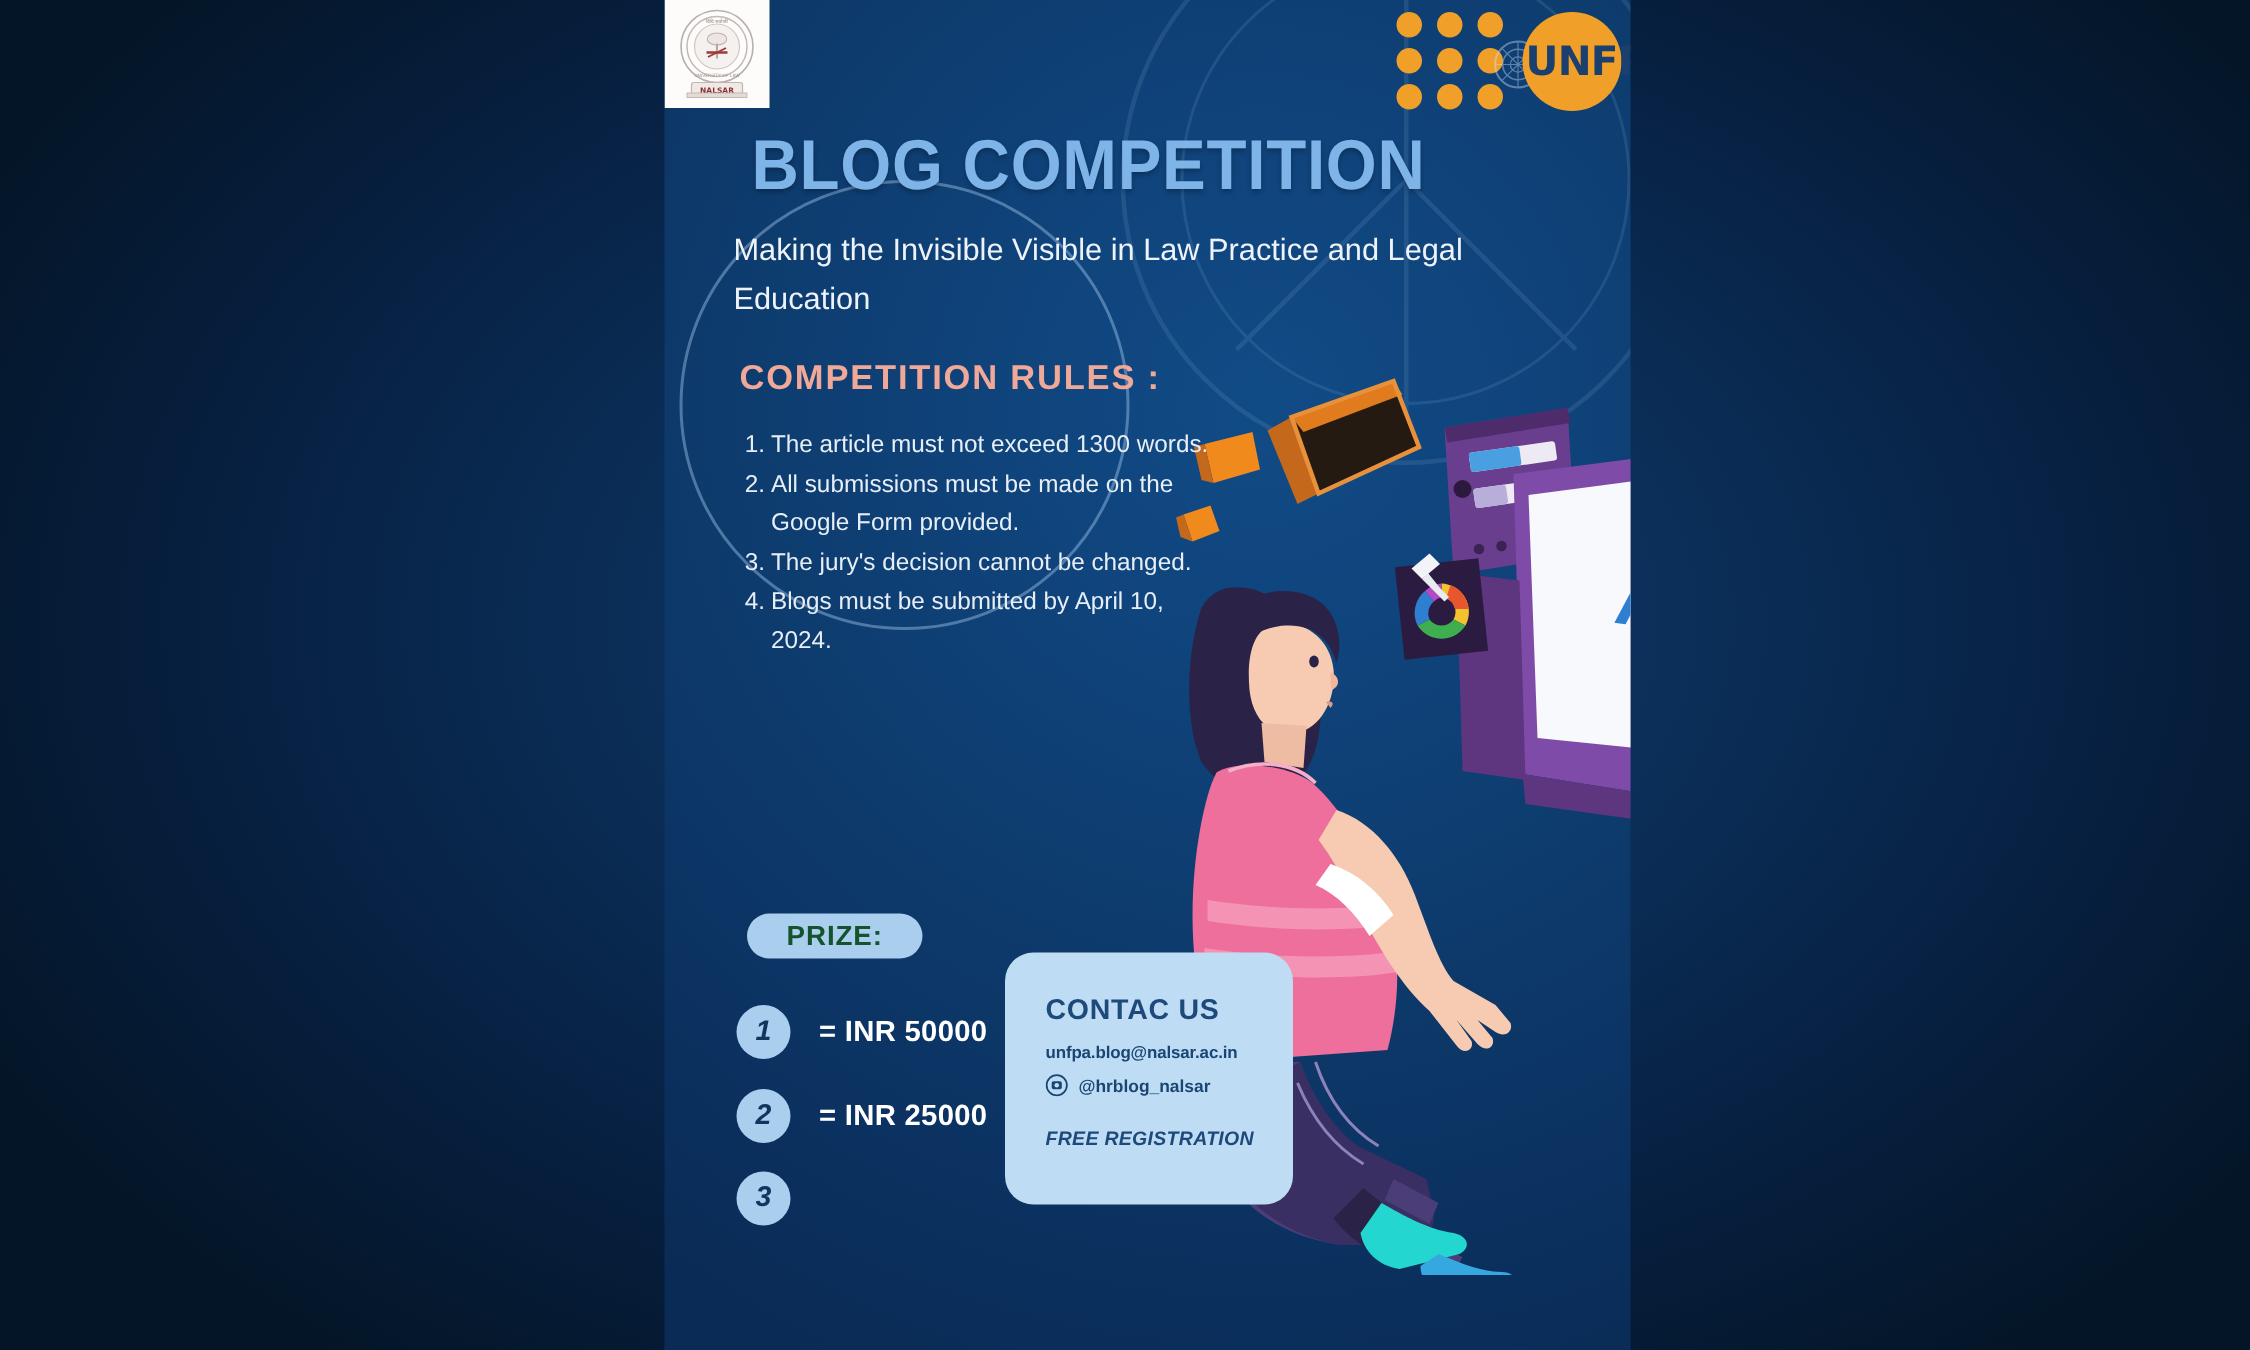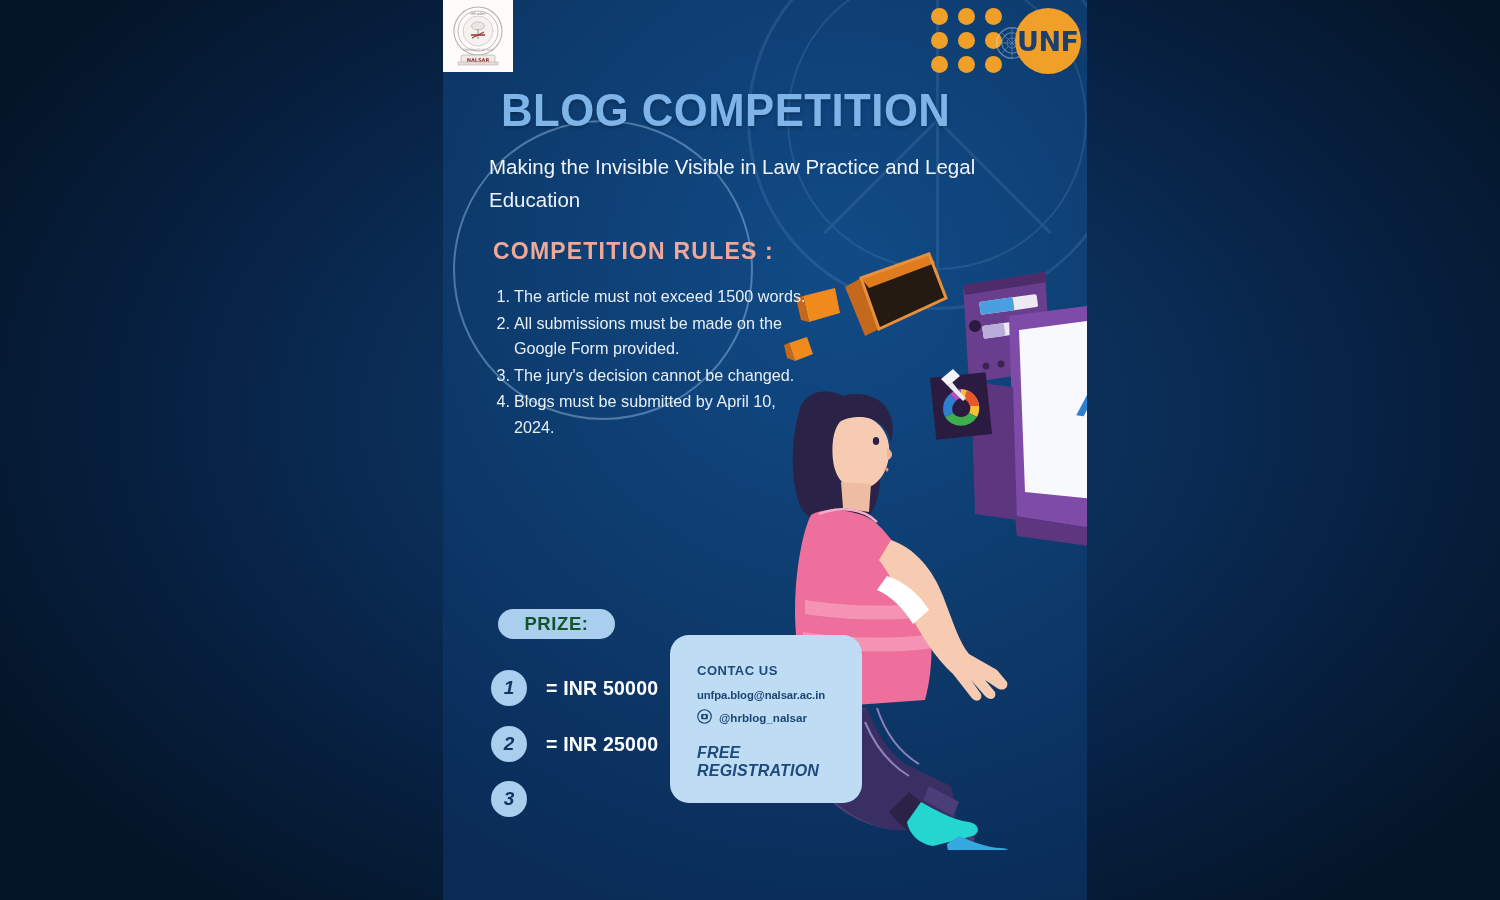--- a/index.html
+++ b/index.html
@@ -203,35 +203,35 @@
   #contact-card {
     position: absolute;
     left: 227px; top: 635px;
     width: 192px; height: 168px;
     border-radius: 19px;
     background: #BEDCF4;
     padding: 28px 0 0 27px;
     z-index: 5;
   }
   #contact-title {
-    font-size: 13px; font-weight: 700; letter-spacing: .5px;
+    font-size: 19px; font-weight: 700; letter-spacing: .5px;
     color: #1d4a7a;
     font-family: "Liberation Sans Narrow", "Liberation Sans", sans-serif;
     margin-bottom: 11px;
   }
   #contact-email {
     font-size: 11.3px; font-weight: 700; color: #1b4674;
     letter-spacing: -.1px;
     margin-bottom: 8px;
   }
   .handle-row { display: flex; align-items: flex-end; gap: 7px; margin-bottom: 20px; }
   .ig-icon { width: 15px; height: 15px; flex: 0 0 15px; }
   #contact-handle { font-size: 11.6px; font-weight: 700; color: #1b4674; }
   #free-reg {
-    font-size: 16px; font-weight: 700; font-style: italic;
+    font-size: 13px; font-weight: 700; font-style: italic;
     color: #1d4a7a; letter-spacing: .2px;
   }
 
   
   #illustration {
     position: absolute;
     left: 340px; top: 230px;
     width: 320px; height: 620px;
     z-index: 3;
   }
@@ -292,21 +292,21 @@
       <div class="unfpa-word">UNFPA</div>
     </div>
 
     <div id="title">BLOG COMPETITION</div>
     <div id="rules-heading">COMPETITION RULES :</div>
 
     <div id="subtitle">Making the Invisible Visible in Law Practice and Legal Education</div>
     <div id="rules-list">
       <div class="rule">
         <span class="rule-num">1.</span>
-        <span class="rule-txt">The article must not exceed 1500 words.</span>
+        <span class="rule-txt">The article must not exceed 1300 words.</span>
       </div>
       <div class="rule">
         <span class="rule-num">2.</span>
         <span class="rule-txt"> All submissions must be made on the Google Form provided.</span>
       </div>
       <div class="rule">
         <span class="rule-num">3.</span>
         <span class="rule-txt">The jury's decision cannot be changed.</span>
       </div>
       <div class="rule">

